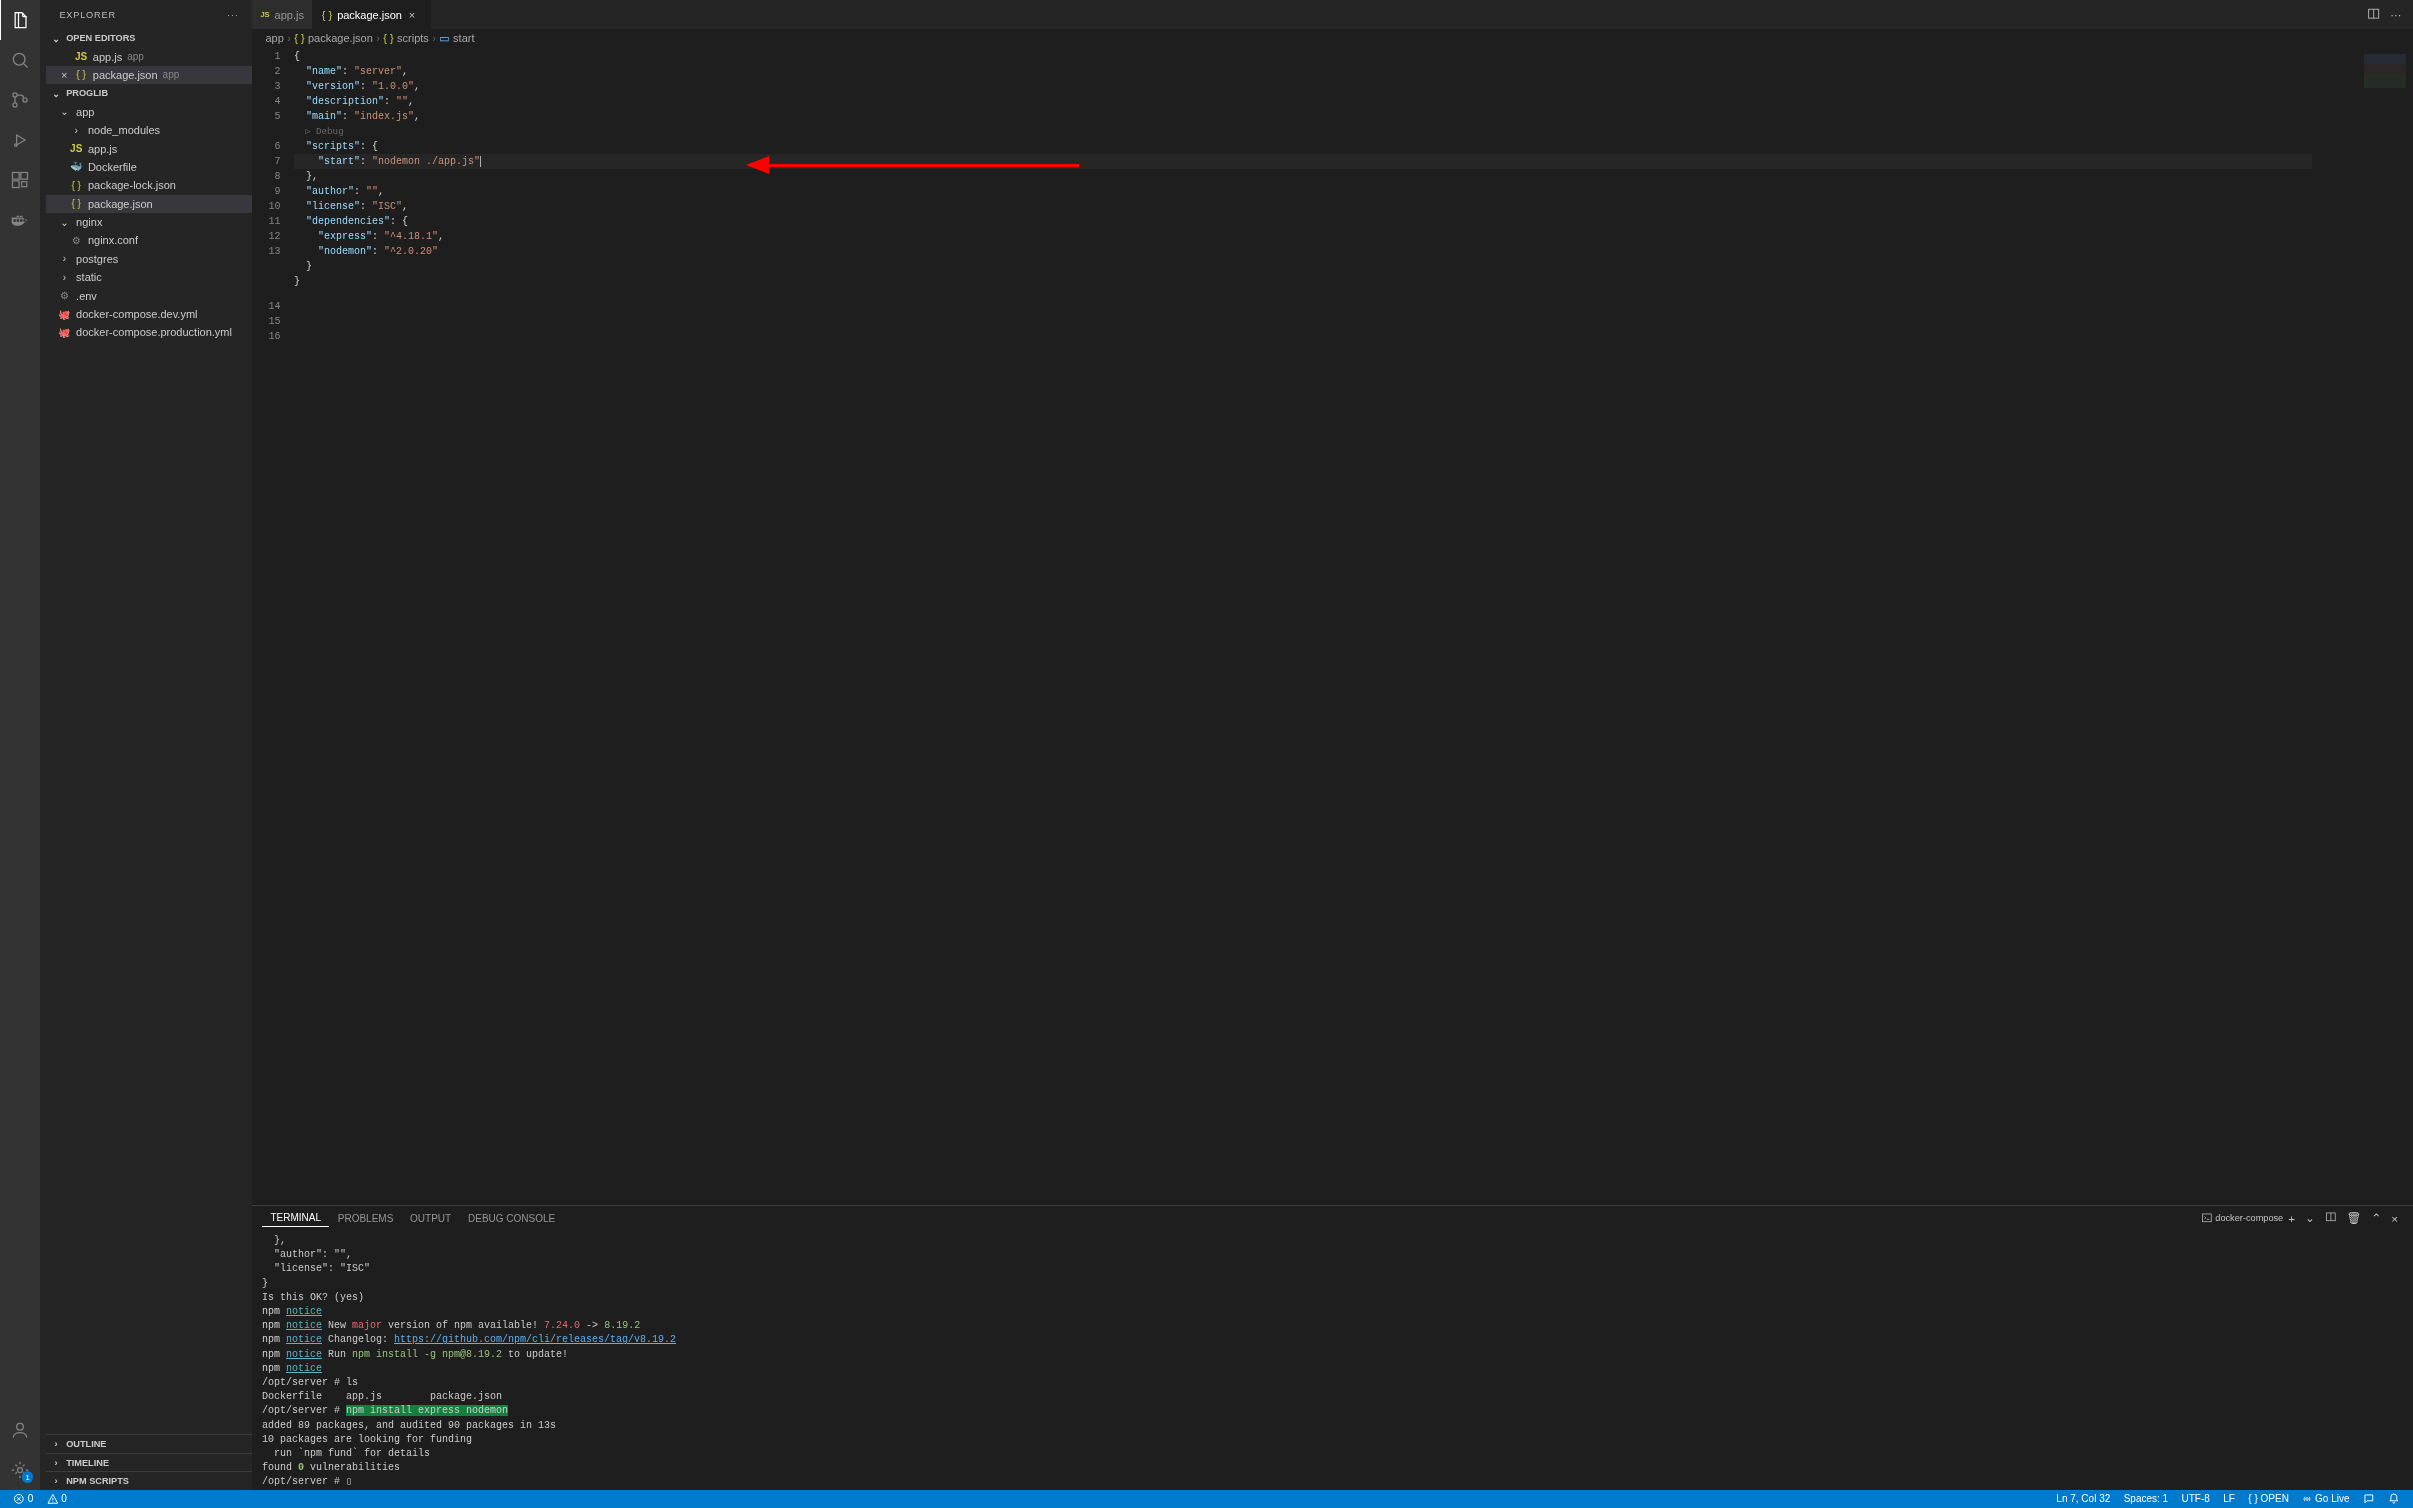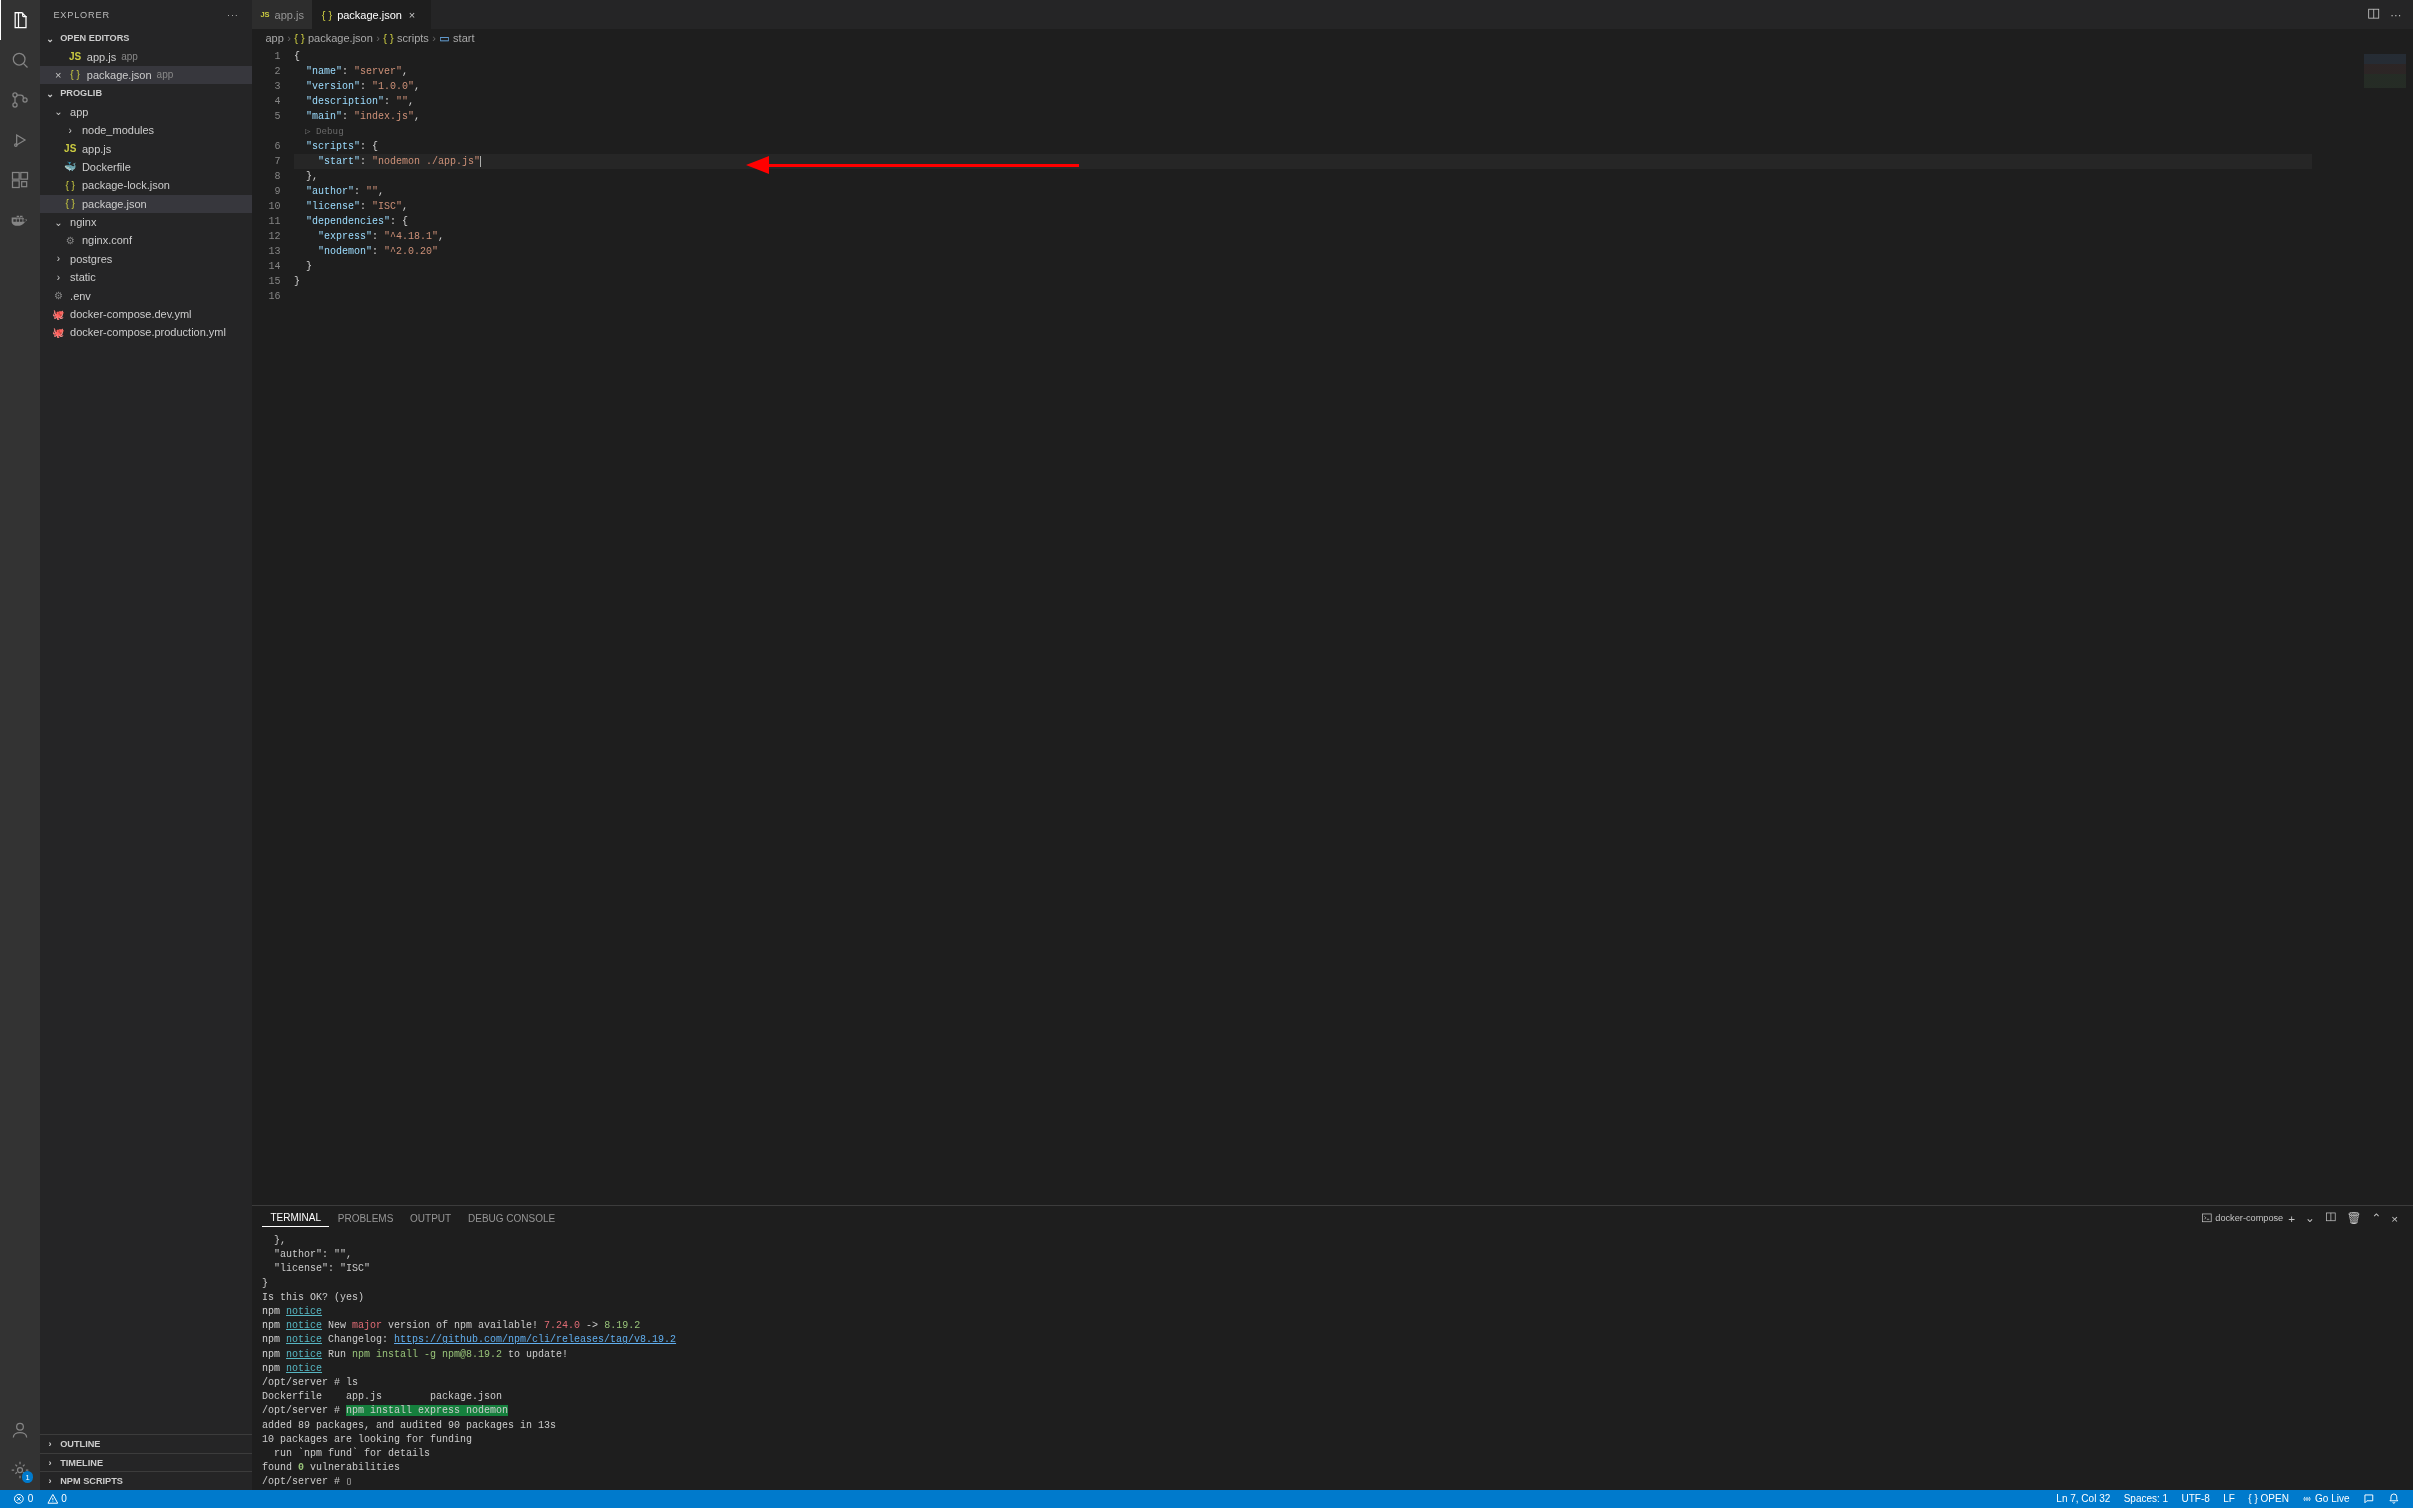--- a/index.html
+++ b/index.html
@@ -5,21 +5,21 @@
 * { margin: 0; padding: 0; box-sizing: border-box; }
 body { font-family: -apple-system, "Segoe UI", sans-serif; font-size: 11px; background: #1e1e1e; color: #cccccc; overflow: hidden; height: 100vh; }
 .app { display: flex; height: calc(100vh - 18.4px); }
 .activitybar { width: 40px; background: #333333; display: flex; flex-direction: column; justify-content: space-between; }
 .activitybar-top, .activitybar-bottom { display: flex; flex-direction: column; }
 .activity-item { width: 40px; height: 40px; display: flex; align-items: center; justify-content: center; color: #858585; cursor: pointer; position: relative; }
 .activity-item.active { color: #ffffff; border-left: 1.7px solid #ffffff; }
 .activity-item svg { width: 20px; height: 20px; }
 .activity-badge { position: absolute; bottom: 6.7px; right: 6.7px; background: #007acc; color: #fff; border-radius: 8.4px; font-size: 7.5px; min-width: 11.7px; height: 11.7px; display: flex; align-items: center; justify-content: center; }
 
-.sidebar { width: 212px; background: #252526; display: flex; flex-direction: column; }
+.sidebar { width: 212px; background: #252526; display: flex; flex-direction: column; padding-left: 6px; }
 .sidebar-header { display: flex; justify-content: space-between; align-items: center; padding: 0 13.4px; height: 29px; font-size: 9.2px; color: #bbbbbb; letter-spacing: 0.8px; }
 .sidebar-section { flex: 1; overflow: auto; }
 .sidebar-section-footer .section-title { border-top: 0.8px solid #3c3c3c; }
 .section-title { display: flex; align-items: center; height: 18.4px; padding: 0 3.4px; font-size: 9.2px; font-weight: 700; color: #cccccc; cursor: pointer; }
 .section-title .chev { margin-right: 3.4px; width: 13.4px; display: flex; justify-content: center; }
 .tree { font-size: 11px; }
 .tree-item { display: flex; align-items: center; height: 18.4px; cursor: pointer; color: #cccccc; }
 .tree-item.selected { background: #37373d; }
 .tree-item.active { background: #37373d; }
 .tree-item .icon { width: 13.4px; height: 13.4px; margin-right: 5px; display: inline-flex; align-items: center; justify-content: center; font-size: 10px; }
@@ -287,21 +287,21 @@
           <div style="height: 15px;">5</div>
           <div style="height: 15px;"></div>
           <div style="height: 15px;">6</div>
           <div style="height: 15px;">7</div>
           <div style="height: 15px;">8</div>
           <div style="height: 15px;">9</div>
           <div style="height: 15px;">10</div>
           <div style="height: 15px;">11</div>
           <div style="height: 15px;">12</div>
           <div style="height: 15px;">13</div>
-          <div style="height: 15px;">14</div>
+          <div style="height: 15px; margin-top: 40px;">14</div>
           <div style="height: 15px;">15</div>
           <div style="height: 15px;">16</div>
         </div>
       <div class="code" id="code"><div class="line"><span class="punc">{</span></div><div class="line"><span class="punc">&nbsp;&nbsp;</span><span class="key">"name"</span><span class="punc">:&nbsp;</span><span class="str">"server"</span><span class="punc">,</span></div><div class="line"><span class="punc">&nbsp;&nbsp;</span><span class="key">"version"</span><span class="punc">:&nbsp;</span><span class="str">"1.0.0"</span><span class="punc">,</span></div><div class="line"><span class="punc">&nbsp;&nbsp;</span><span class="key">"description"</span><span class="punc">:&nbsp;</span><span class="str">""</span><span class="punc">,</span></div><div class="line"><span class="punc">&nbsp;&nbsp;</span><span class="key">"main"</span><span class="punc">:&nbsp;</span><span class="str">"index.js"</span><span class="punc">,</span></div><div class="line"><span class="debug-hint">  ▷ Debug</span></div><div class="line"><span class="punc">&nbsp;&nbsp;</span><span class="key">"scripts"</span><span class="punc">:&nbsp;{</span></div><div class="line hlbg"><span class="punc">&nbsp;&nbsp;&nbsp;&nbsp;</span><span class="key">"start"</span><span class="punc">:&nbsp;</span><span class="str">"nodemon&nbsp;./app.js"</span><span class="cursor"></span></div><div class="line"><span class="punc">&nbsp;&nbsp;},</span></div><div class="line"><span class="punc">&nbsp;&nbsp;</span><span class="key">"author"</span><span class="punc">:&nbsp;</span><span class="str">""</span><span class="punc">,</span></div><div class="line"><span class="punc">&nbsp;&nbsp;</span><span class="key">"license"</span><span class="punc">:&nbsp;</span><span class="str">"ISC"</span><span class="punc">,</span></div><div class="line"><span class="punc">&nbsp;&nbsp;</span><span class="key">"dependencies"</span><span class="punc">:&nbsp;{</span></div><div class="line"><span class="punc">&nbsp;&nbsp;&nbsp;&nbsp;</span><span class="key">"express"</span><span class="punc">:&nbsp;</span><span class="str">"^4.18.1"</span><span class="punc">,</span></div><div class="line"><span class="punc">&nbsp;&nbsp;&nbsp;&nbsp;</span><span class="key">"nodemon"</span><span class="punc">:&nbsp;</span><span class="str">"^2.0.20"</span></div><div class="line"><span class="punc">&nbsp;&nbsp;}</span></div><div class="line"><span class="punc">}</span></div><div class="line"><span class="punc"></span></div></div>
       <div class="minimap">
           <div class="minimap-stub"></div>
         </div>
       <div class="arrow">
         <div class="arrow-head"></div>
           <div class="arrow-line"></div>

